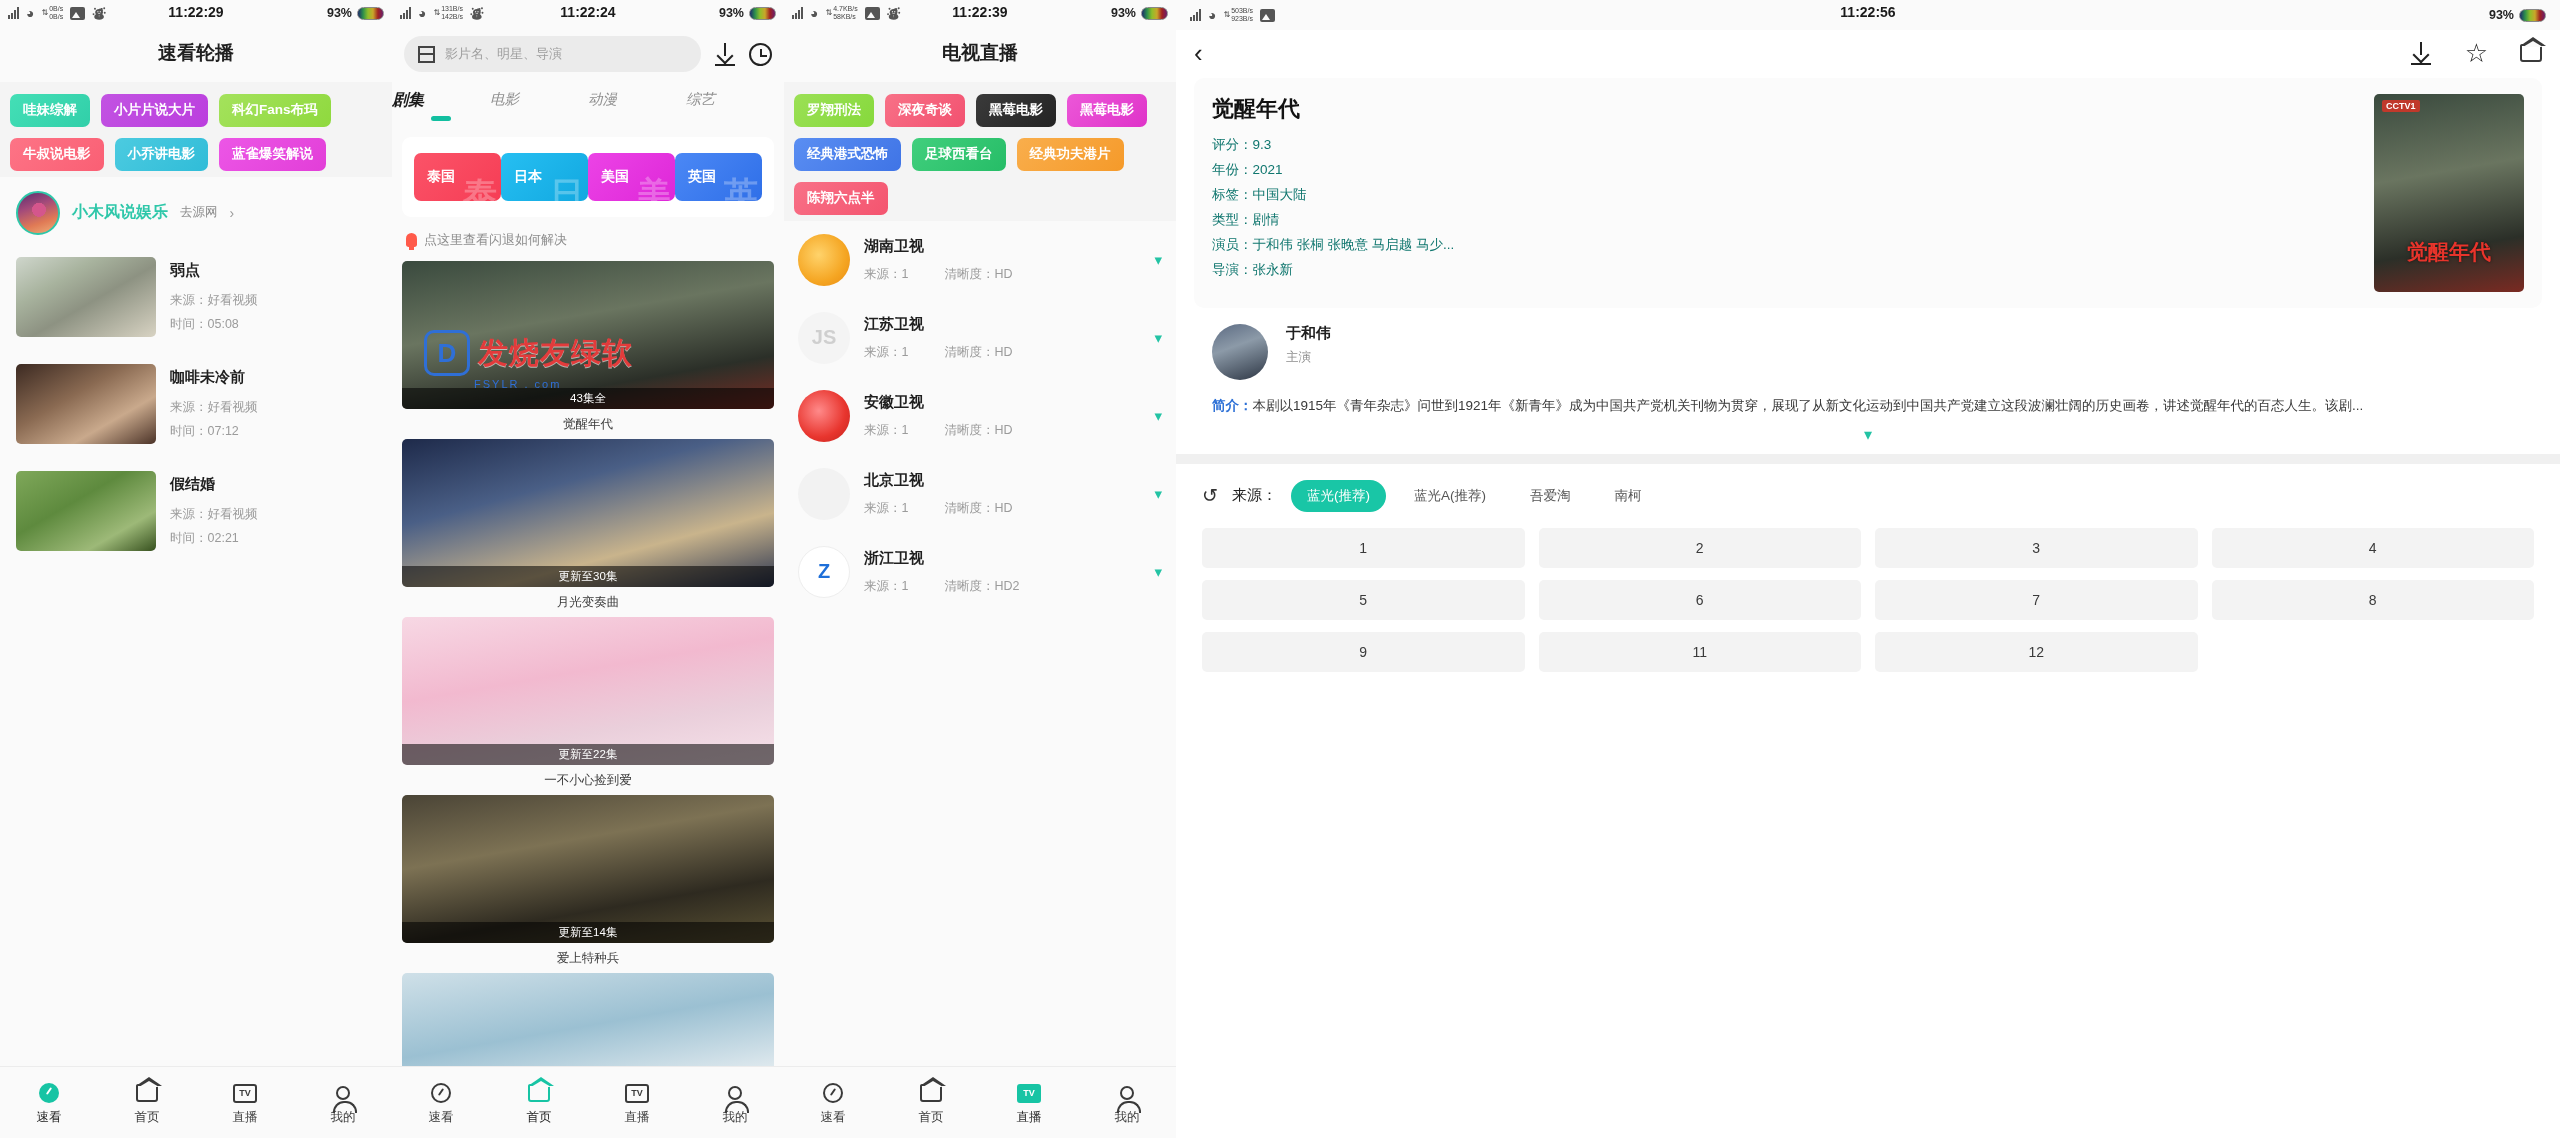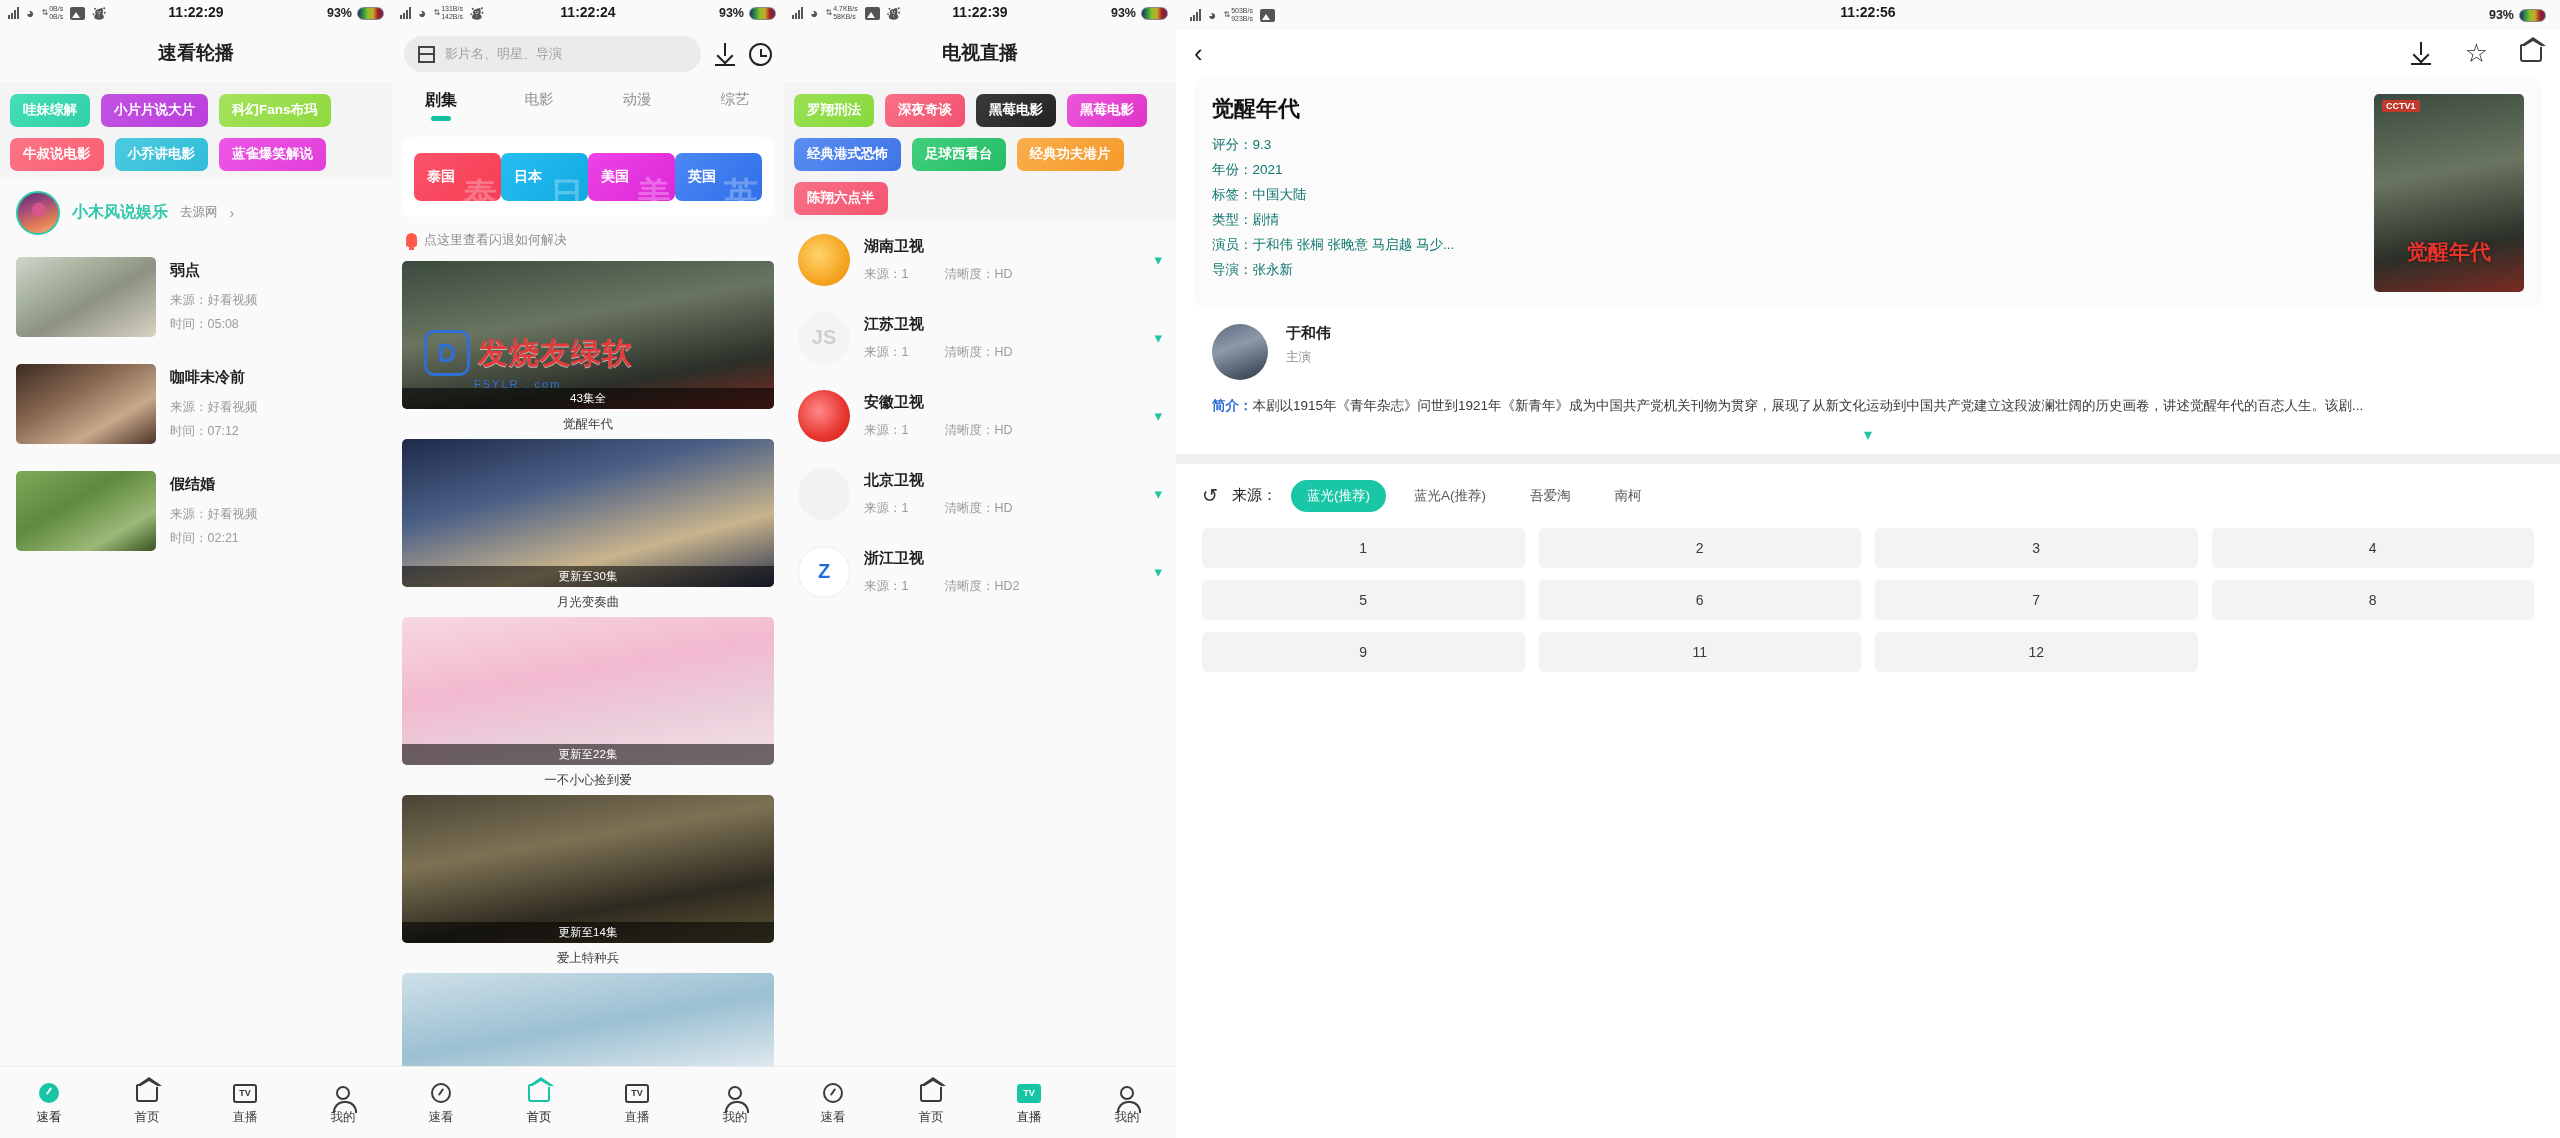--- a/index.html
+++ b/index.html
@@ -116,21 +116,21 @@
   .hd-ic { width: 24px; height: 24px; position: relative; }
   .dl-ic::before { content:""; position:absolute; left:11px; top:1px; width:2px; height:13px; background:#222;}
   .dl-ic::after { content:""; position:absolute; left:6px; top:8px; width:10px; height:10px;
      border-right:2px solid #222; border-bottom:2px solid #222; transform: rotate(45deg); }
   .dl-base { position:absolute; left:2px; bottom:0; width:20px; height:2px; background:#222; }
   .clock-ic { width: 23px; height: 23px; border: 2px solid #222; border-radius: 50%; position: relative;}
   .clock-ic::before { content:""; position:absolute; left:9px; top:4px; width:2px; height:8px; background:#222;}
   .clock-ic::after { content:""; position:absolute; left:10px; top:10px; width:6px; height:2px; background:#222;}
 
   .tabs { display: flex; background: #fafafa; padding-bottom: 10px; }
-  .tab { flex: 1; text-align: center; font-size: 14.5px; color: #8f8f8f; position: relative; padding: 6px 0 10px;}
+  .tab { flex: 1; text-align: left; font-size: 14.5px; color: #8f8f8f; position: relative; padding: 6px 0 10px; font-style: italic;}
   .tab.active { color: #1a1a1a; font-weight: bold; font-size: 16px; }
   .tab.active::after { content:""; position:absolute; left:50%; transform:translateX(-50%); bottom:0;
      width: 20px; height: 5px; border-radius: 3px; background: #12bfa0; }
 
   .countrycard { background: #fff; margin: 6px 10px 0; border-radius: 9px; padding: 16px 12px; }
   .countryrow { display: flex; }
   .ccard { flex: 1; height: 48px; border-radius: 7px; position: relative; overflow: hidden;
      color: #fff; font-size: 14px; font-weight: bold; display: flex; align-items: center; padding-left: 13px; }
   .ccard .ghost { position: absolute; right: 4px; bottom: -10px; font-size: 34px; font-weight: bold;
      color: rgba(255,255,255,0.28); line-height: 1; }

